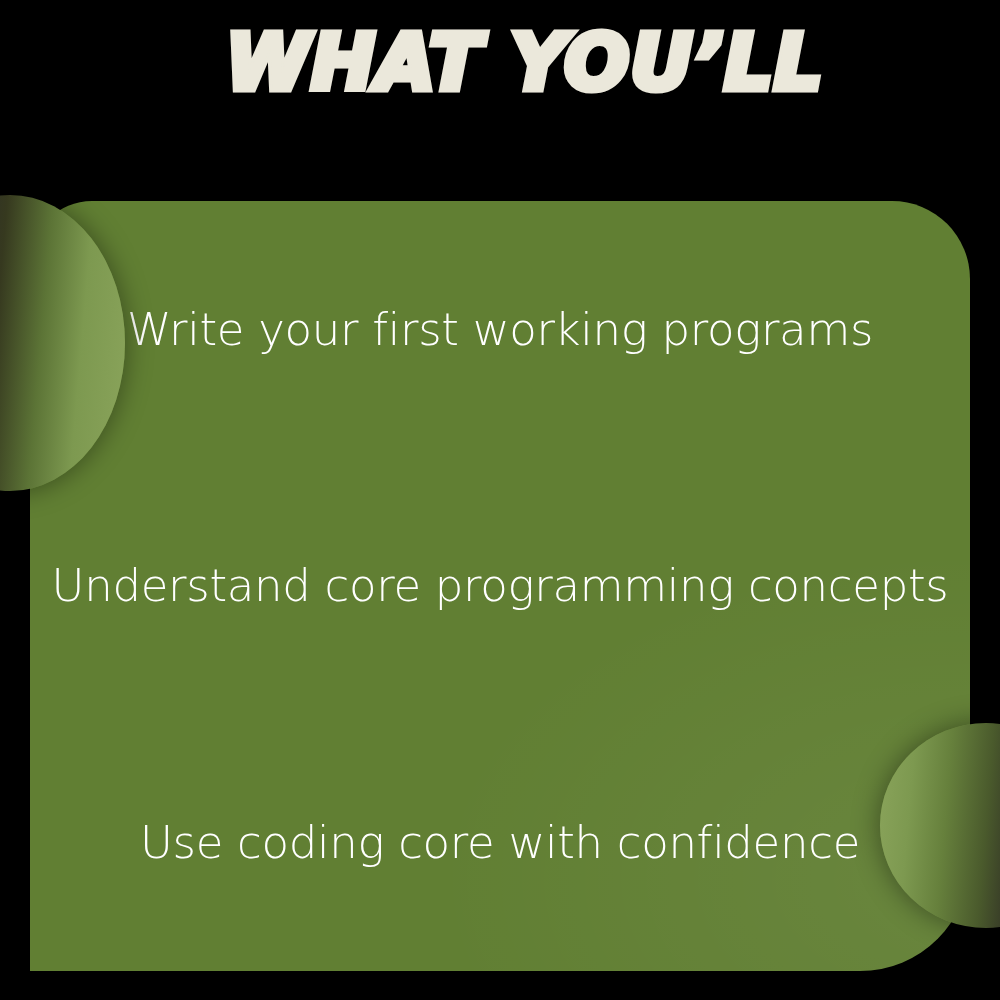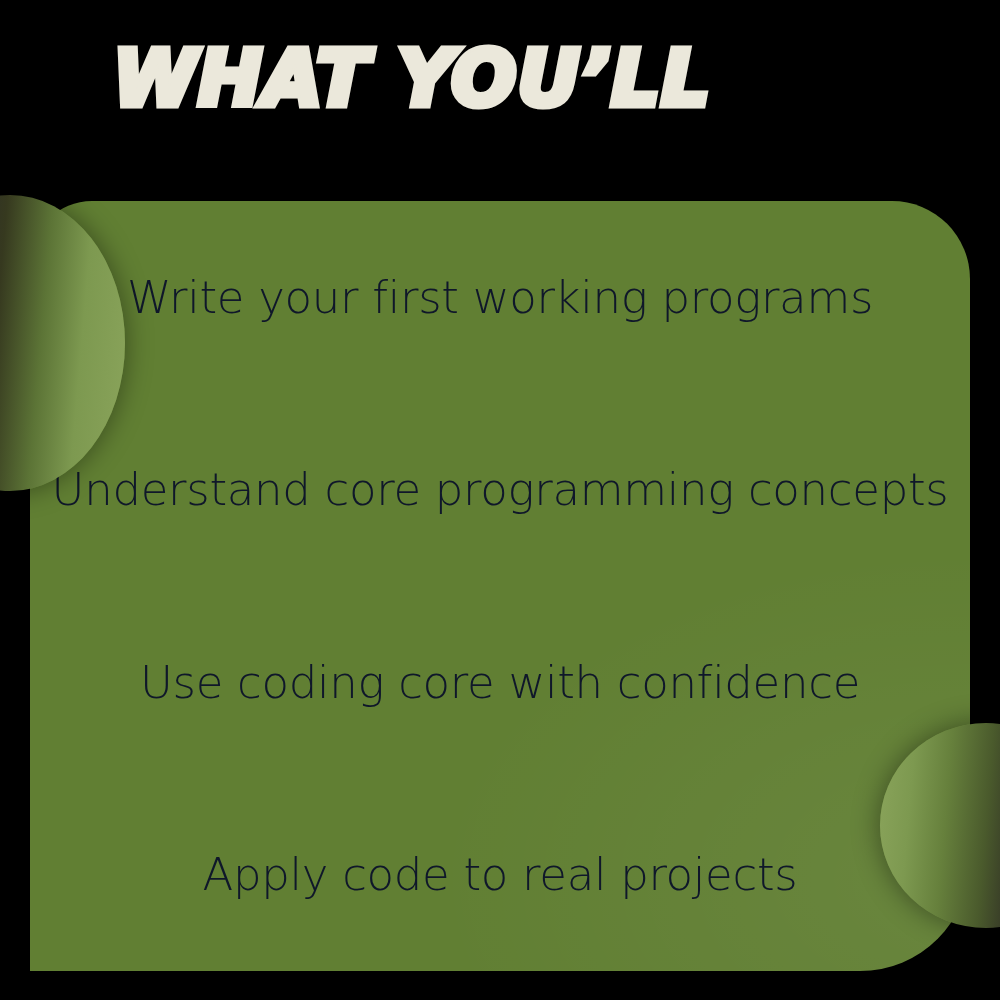--- a/index.html
+++ b/index.html
@@ -20,23 +20,23 @@
     width: 1000px;
     height: 1000px;
     background: #000000;
     overflow: hidden;
   }
 
   
   #heading {
     position: absolute;
     left: 0;
-    top: 44px;
+    top: 28px;
     width: 824px;
-    text-align: center;
+    text-align: right;
     z-index: 6;
     pointer-events: none;
   }
   .heading-line {
     display: block;
     color: #EBE8DB;
     font-family: "DejaVu Sans", sans-serif;
     font-weight: 700;
     font-style: italic;
     font-size: 76px;
@@ -96,21 +96,21 @@
     justify-content: center;
     z-index: 4;
   }
   .bullet-row {
     flex: 1 1 0;
     display: flex;
     align-items: center;
     justify-content: center;
   }
   .bullet-text {
-    color: #0f172a;
+    color: #ffffff;
     font-family: "DejaVu Sans", sans-serif;
     font-weight: 300;
     font-size: 45px;
     line-height: 1.05;
     letter-spacing: -0.3px;
     white-space: nowrap;
     text-align: center;
   }
 
   
@@ -170,23 +170,20 @@
       </div>
 
       <div class="bullet-row">
         <span class="bullet-text">Understand core programming concepts</span>
       </div>
 
       <div class="bullet-row">
         <span class="bullet-text">Use coding core with confidence</span>
       </div>
 
-      <div class="bullet-row">
-        <span class="bullet-text">Apply code to real projects</span>
-      </div>
 
 
     </div>
   </div>
 
   <div class="sphere" id="sphere-top-left"></div>
 
   <div class="sphere" id="sphere-bottom-right"></div>
 
 </div>

